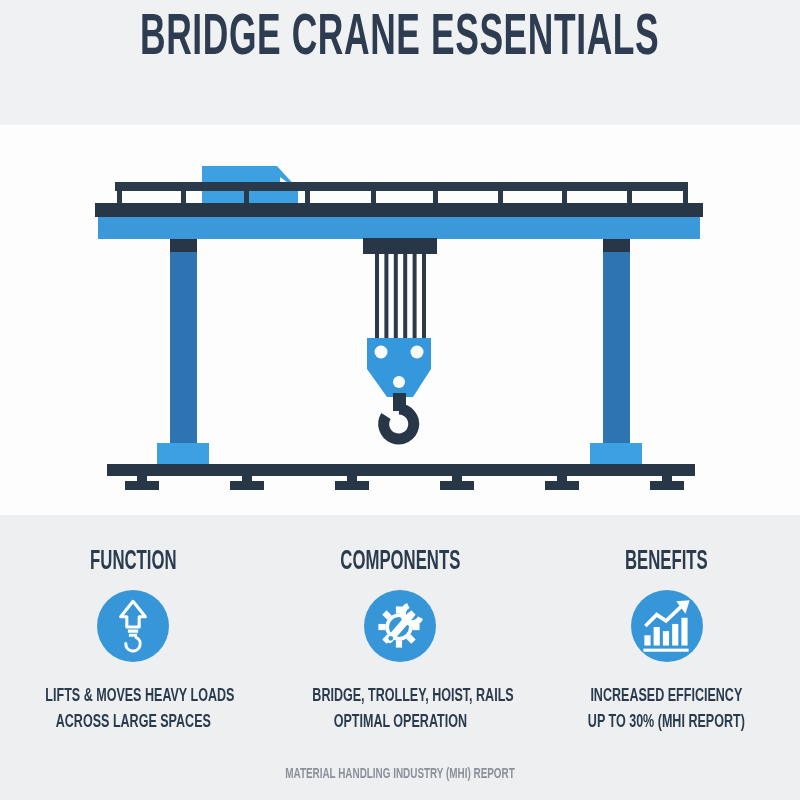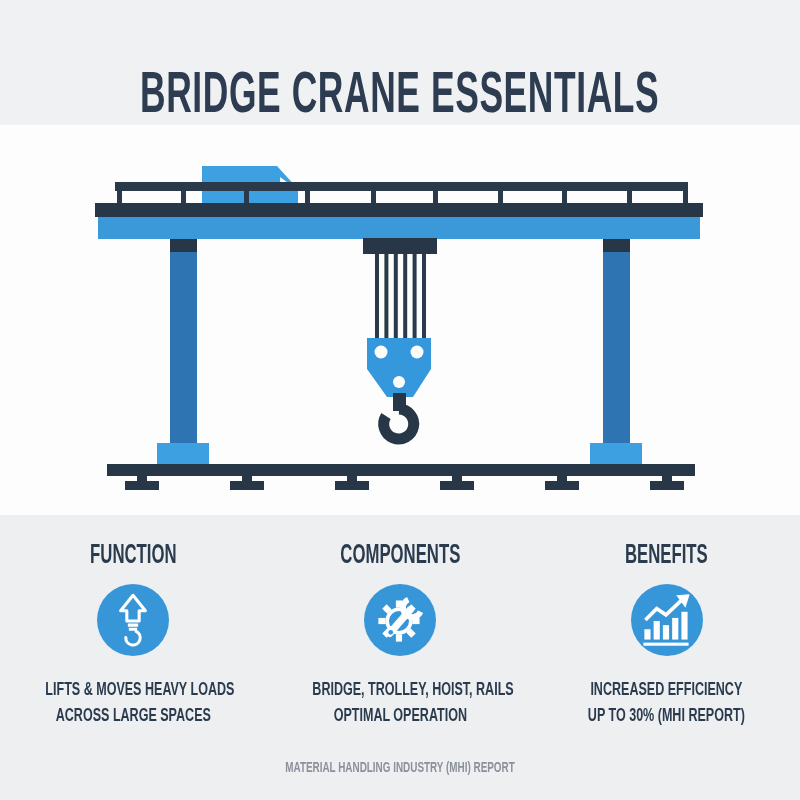--- a/index.html
+++ b/index.html
@@ -4,31 +4,31 @@
 <style>
   * { margin:0; padding:0; box-sizing:border-box; }
   html,body { width:800px; height:800px; }
   body {
     font-family:"Liberation Sans", sans-serif;
     background:#fdfdfd;
     overflow:hidden;
   }
   .band-top {
     height:125px; background:#f0f1f3;
-    display:flex; align-items:flex-end; justify-content:center;
+    display:flex; align-items:flex-start; justify-content:center;
   }
   .title {
     font-size:58px; font-weight:bold; color:#2d3c50;
     white-space:nowrap; letter-spacing:1px;
     transform:scaleX(0.61);
   }
   .crane-area { height:390px; background:#fdfdfd; position:relative; }
   .crane-area svg { display:block; }
   .band-bottom { height:285px; background:#edeff1; }
-  .cols { display:flex; padding-top:24px; }
+  .cols { display:flex; padding-top:30px; }
   .col { width:33.333%; text-align:center; }
   .col-heading {
     font-size:27px; font-weight:bold; color:#2b3b4e;
     white-space:nowrap; transform:scaleX(0.62);
   }
   .icon-wrap { margin:14px auto 0; width:72px; height:72px; }
   .col-text {
     margin-top:20px; font-size:19px; font-weight:bold; color:#2b3b4e;
     line-height:26px; white-space:nowrap; transform:scaleX(0.66);
   }

